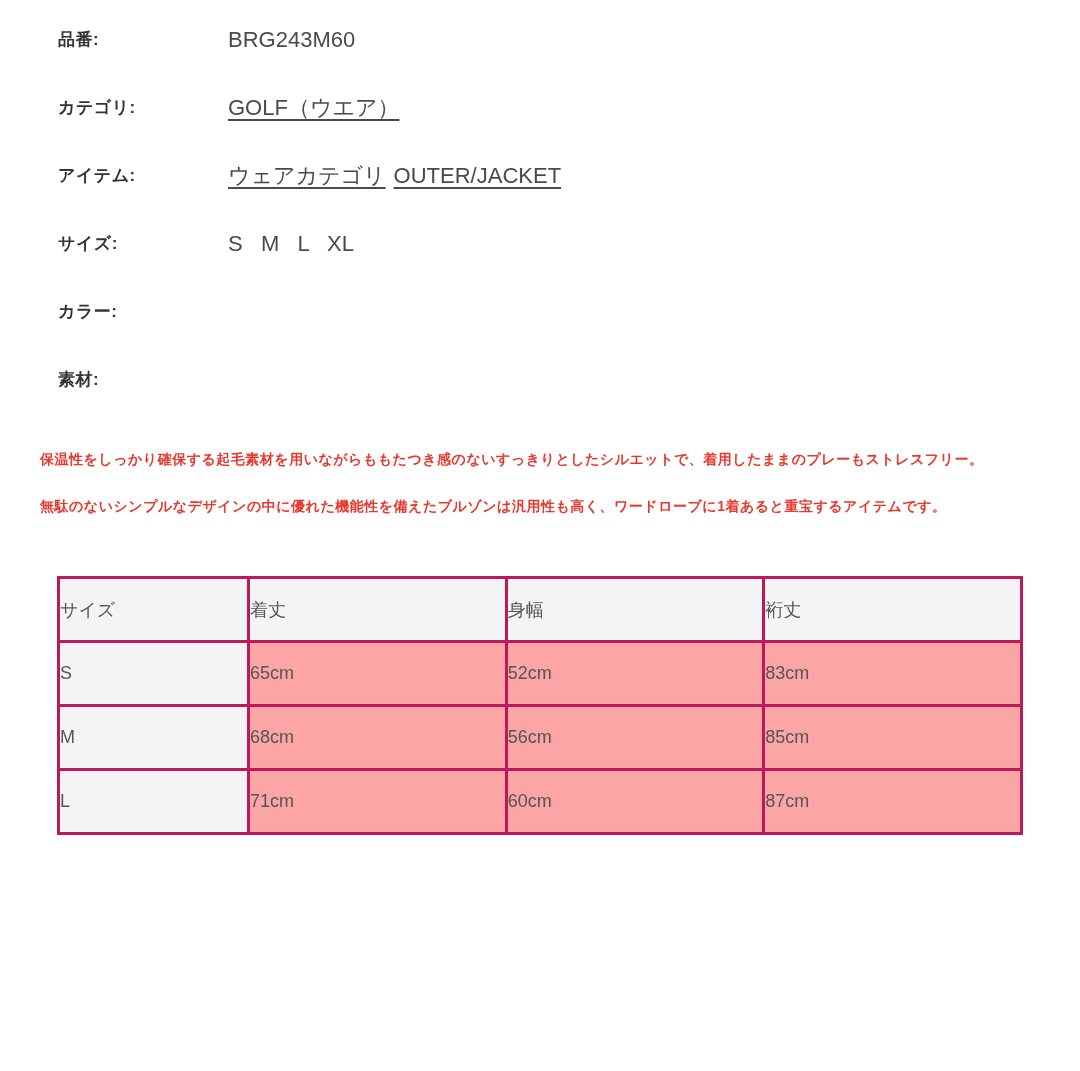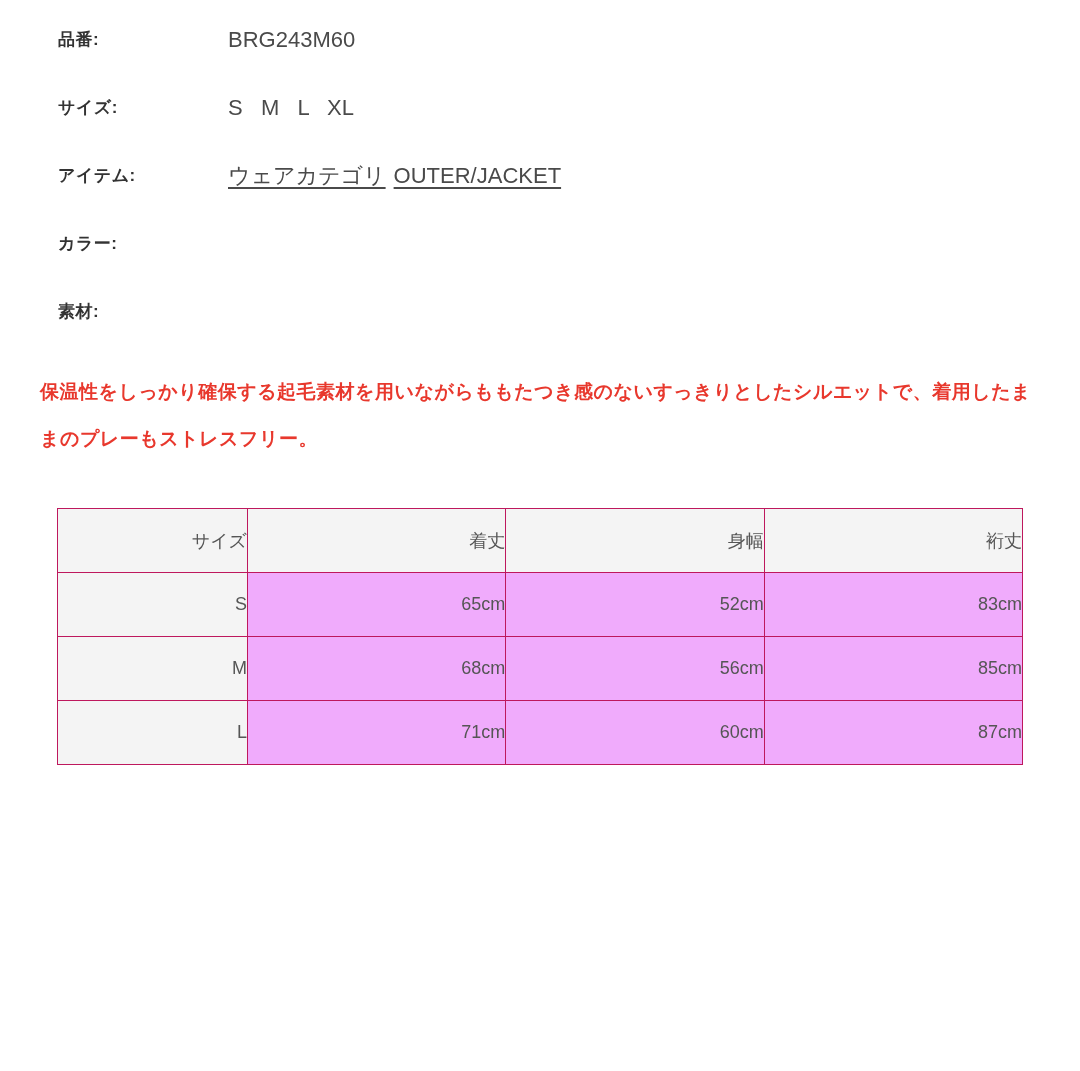--- a/index.html
+++ b/index.html
@@ -38,85 +38,90 @@
     color: #4a4a4a;
     text-decoration: underline;
     text-underline-offset: 4px;
     cursor: pointer;
   }
   .link-gap { display: inline-block; width: 8px; }
 
   
   .description {
     margin: 14px 38px 0 40px;
-    font-size: 19px;
+    font-size: 14px;
     font-weight: bold;
     color: #e8382d;
     line-height: 47px;
     letter-spacing: 0.5px;
   }
   .description p { margin: 0; }
 
   
   .size-chart {
     margin: 46px 0 0 57px;
     width: 966px;
     border-collapse: collapse;
     table-layout: fixed;
   }
   .size-chart th, .size-chart td {
-    border: 1px solid #be185d;
+    border: 3px solid #be185d;
     height: 64px;
-    text-align: right;
+    text-align: left;
     vertical-align: middle;
     font-size: 18px;
     font-weight: normal;
     color: #555555;
   }
   .size-chart thead th { background: #f4f4f4; }
   .size-chart tbody th { background: #f4f4f4; }
-  .size-chart tbody td { background: #f0abfc; }
+  .size-chart tbody td { background: #fca5a5; }
   .size-chart col.c-size { width: 190px; }
 </style>
 </head>
 <body>
 
 <div class="page">
 
   <div class="spec-list">
 
     <div class="spec-row">
       <div class="spec-label">品番:</div>
       <div class="spec-value">BRG243M60</div>
     </div>
 
-
     <div class="spec-row">
-      <div class="spec-label">サイズ:</div>
-      <div class="spec-value">S  M  L  XL</div>
+      <div class="spec-label">カテゴリ:</div>
+      <div class="spec-value"><a class="spec-link">GOLF（ウエア）</a></div>
     </div>
 
     <div class="spec-row">
       <div class="spec-label">アイテム:</div>
       <div class="spec-value"><a class="spec-link">ウェアカテゴリ</a><span class="link-gap"></span><a class="spec-link">OUTER/JACKET</a></div>
+    </div>
+
+    <div class="spec-row">
+      <div class="spec-label">サイズ:</div>
+      <div class="spec-value">S  M  L  XL</div>
     </div>
 
     <div class="spec-row">
       <div class="spec-label">カラー:</div>
     </div>
 
     <div class="spec-row">
       <div class="spec-label">素材:</div>
     </div>
 
 
   </div>
 
   <div class="description">
     <p>保温性をしっかり確保する起毛素材を用いながらももたつき感のないすっきりとしたシルエットで、着用したままのプレーもストレスフリー。</p>
+    <p>無駄のないシンプルなデザインの中に優れた機能性を備えたブルゾンは汎用性も高く、ワードローブに1着あると重宝するアイテムです。</p>
   </div>
 
   <table class="size-chart">
     <colgroup>
       <col class="c-size">
         <col>
         <col>
         <col>
     </colgroup>
     <thead>

